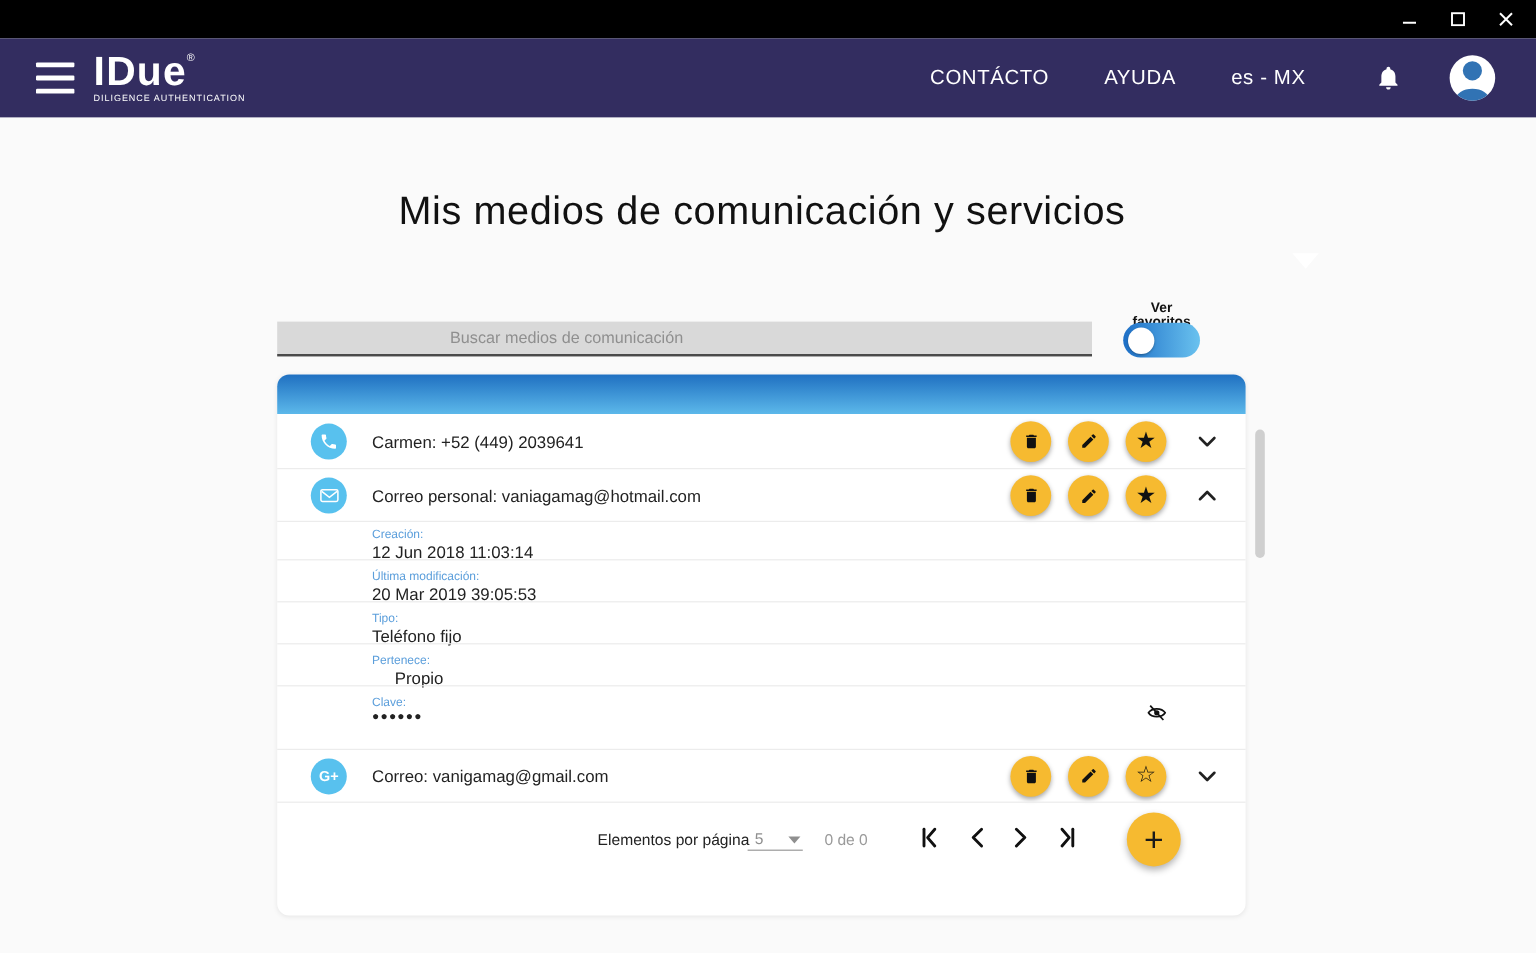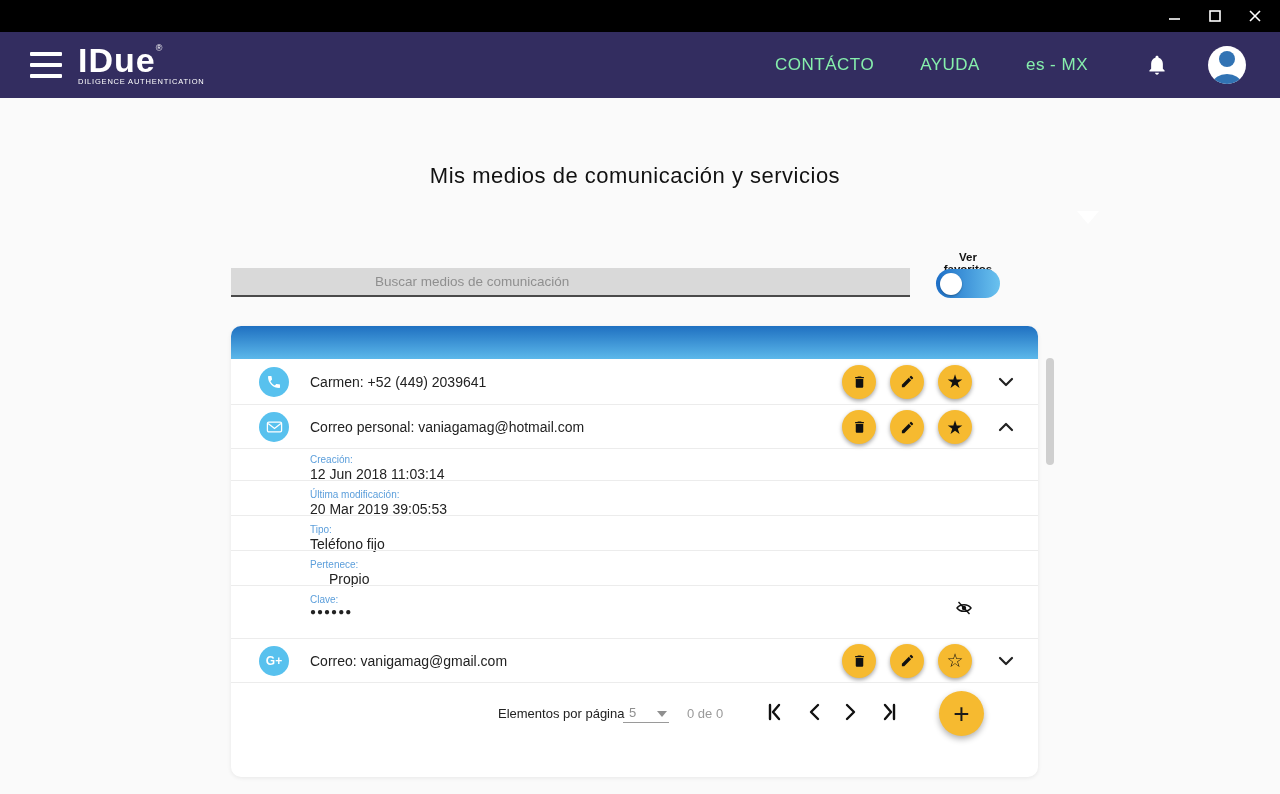--- a/index.html
+++ b/index.html
@@ -16,53 +16,53 @@
   .appbar { position:absolute; left:0; top:32px; width:1280px; height:66px; background:#332d60;
             display:flex; align-items:center; }
   .hamburger { margin-left:30px; width:32px; height:26px; display:flex; flex-direction:column;
                justify-content:space-between; cursor:pointer; }
   .hamburger span { display:block; height:4px; background:#fff; border-radius:1px; }
   .logo { margin-left:16px; color:#fff; position:relative; }
   .logo-main { font-size:34px; font-weight:bold; letter-spacing:1px; line-height:30px; }
   .logo-reg { font-size:9px; vertical-align:top; position:relative; top:-2px; }
   .logo-sub { font-size:7.5px; letter-spacing:0.8px; margin-top:1px; }
   .appnav { margin-left:auto; display:flex; align-items:center; padding-right:34px; }
-  .nav-link { color:#86efac; font-size:17px; letter-spacing:0.5px; margin-left:46px; cursor:pointer; }
+  .nav-link { color:#ffffff; font-size:17px; letter-spacing:0.5px; margin-left:46px; cursor:pointer; }
   .nav-link.lang { font-size:17px; }
   .bell { margin-left:58px; cursor:pointer; display:flex; }
   .avatar { margin-left:40px; width:38px; height:38px; border-radius:50%; background:#fff;
             position:relative; overflow:hidden; cursor:pointer; }
   .avatar .head { position:absolute; left:50%; top:5px; transform:translateX(-50%);
                   width:16px; height:16px; border-radius:50%; background:#3173b4; }
   .avatar .body { position:absolute; left:50%; bottom:-8px; transform:translateX(-50%);
                   width:28px; height:18px; border-radius:50% 50% 0 0; background:#3173b4; }
 
   
   .content { position:absolute; left:0; top:98px; width:1280px; height:696px; background:#fafafa; }
   .caret-white { position:absolute; left:1077px; top:113px; width:0; height:0;
                  border-left:11px solid transparent; border-right:11px solid transparent;
                  border-top:13px solid #fff; }
   .page-title { position:absolute; left:330px; top:54px; width:610px; text-align:center;
-                font-size:22px; font-weight:500; color:#111; line-height:47px; letter-spacing:0.5px; }
+                font-size:33px; font-weight:500; color:#111; line-height:47px; letter-spacing:0.5px; }
 
   .search-input { position:absolute; left:231px; top:170px; width:679px; height:29px;
                   background:#d9d9d9; border:none; border-bottom:2px solid #4a4a4a;
                   font-size:13.5px; color:#333; padding-left:144px; outline:none;
                   font-family:"Liberation Sans", sans-serif; }
   .search-input::placeholder { color:#8f8f8f; }
 
   .fav-label { position:absolute; left:936px; top:153px; width:64px; text-align:center;
                font-size:11.5px; font-weight:bold; color:#111; }
   .toggle { position:absolute; left:936px; top:171px; width:64px; height:29px; border-radius:15px;
             background:linear-gradient(90deg,#1d6fc7 0%,#6ac2ef 100%); cursor:pointer; }
   .toggle .knob { position:absolute; left:4px; top:3.5px; width:22px; height:22px;
                   border-radius:50%; background:#fff; box-shadow:0 1px 2px rgba(0,0,0,.3); }
 
   
-  .card { position:absolute; left:231px; top:228px; width:807px; height:451px; background:#fff;
+  .card { position:absolute; left:231px; top:214px; width:807px; height:451px; background:#fff;
           border-radius:10px; box-shadow:0 1px 4px rgba(0,0,0,.08); }
   .card-header { position:absolute; left:0; top:0; width:807px; height:33px;
                  border-radius:10px 10px 0 0;
                  background:linear-gradient(180deg,#1f70c1 0%,#5cb8ea 100%); }
   .divider { position:absolute; left:0; width:807px; height:1px; background:#ececec; }
 
   .row { position:absolute; left:0; width:807px; height:45px; }
   .ic { position:absolute; left:28px; top:50%; transform:translateY(-50%); width:30px; height:30px;
         border-radius:50%; background:#58c1ee; display:flex; align-items:center; justify-content:center; }
   .ic .gtxt { color:#fff; font-size:12px; font-weight:bold; }

